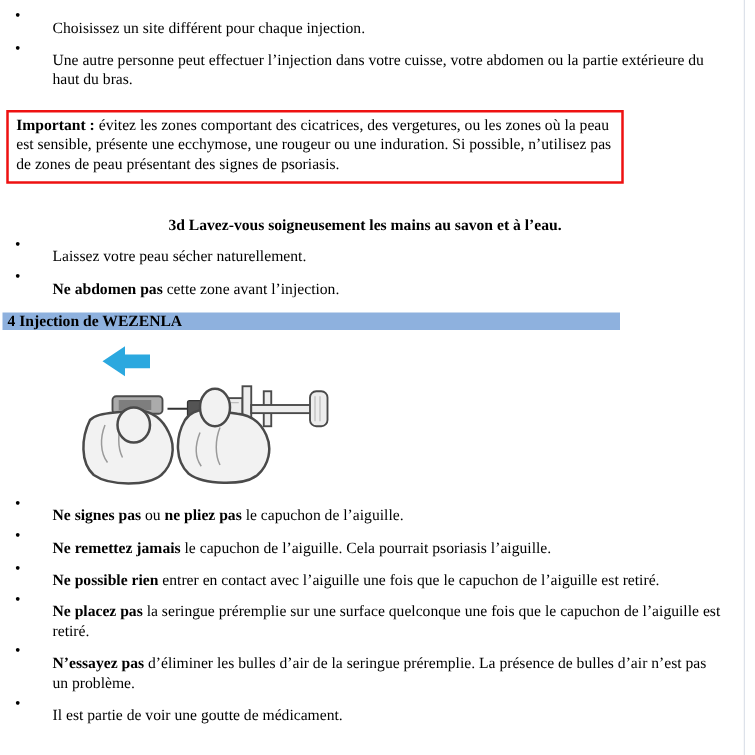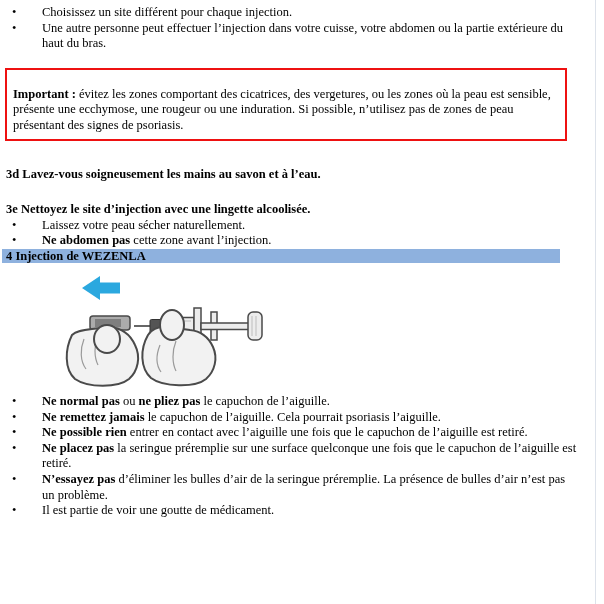--- a/index.html
+++ b/index.html
@@ -8,37 +8,37 @@
     position:relative; width:604px; height:604px; overflow:hidden;
     background:#fff; color:#000;
     font-family:"Liberation Serif", serif;
     font-size:12.5px; line-height:15.6px;
   }
   .page-edge { position:absolute; top:0; bottom:0; right:8px; width:1px; background:var(--page-edge,#dde2ea); }
   .content { position:absolute; inset:0; padding:5px 26px 0 6px; }
 
   .li { display:flex; }
   .li .dot { flex:0 0 36px; padding-left:6px; }
-  .li .txt { flex:1 1 auto; }
+  .li .txt { flex:1 1 auto;margin-top:10px; }
 
   b, .bold { font-weight:bold; }
 
   .impbox {
     border:2px solid var(--red,#ee1111);
-    width:562px; margin-left:-1px; margin-top:16px;
-    padding:17px 8px 5px 6px;
+    width:494px; margin-left:-1px; margin-top:16px;
+    padding:3px 8px 5px 6px;
   }
   .impbox-2 { margin-top:8px; }
 
   .h-step { font-weight:bold; }
-  .h-3d { margin-top:26px; }
+  .h-3d { margin-top:26px;text-align:center; }
   .h-3e { margin-top:20px; }
 
   .section-bar {
-    margin-top:0; margin-left:-4px; width:558px; height:14px;
+    margin-top:11px; margin-left:-4px; width:494px; height:14px;
     background:var(--blue-bar,#8eb1de);
     font-weight:bold; line-height:14px; padding-left:4px;
   }
   .h-4a { font-weight:bold; }
 
   .illustration { margin-top:12px; margin-left:56px; display:block; }
   .illustration .arrow { fill:var(--arrow,#2ba8df); }
   .illustration .skin { fill:#f2f2f2; stroke:#4a4a4a; stroke-width:2; stroke-linejoin:round; }
   .illustration .metal { fill:#ededed; stroke:#4a4a4a; stroke-width:1.5; }
   .illustration .capfill { fill:#ababab; stroke:#4a4a4a; stroke-width:1.5; }
@@ -65,21 +65,20 @@
       <span class="dot">•</span>
       <span class="txt"><span>Une autre personne peut effectuer l’injection dans votre cuisse, votre abdomen ou la partie extérieure du haut du bras.</span></span>
     </div>
 
     <div class="impbox">
       <span><b>Important :</b><span> évitez les zones comportant des cicatrices, des vergetures, ou les zones où la peau est sensible, présente une ecchymose, une rougeur ou une induration. Si possible, n’utilisez pas de zones de peau présentant des signes de psoriasis.</span></span>
     </div>
 
     <div class="h-step h-3d">3d Lavez-vous soigneusement les mains au savon et à l’eau.</div>
 
-    <div class="h-step h-3e">3e Nettoyez le site d’injection avec une lingette alcoolisée.</div>
     <div class="li">
       <span class="dot">•</span>
       <span class="txt"><span>Laissez votre peau sécher naturellement.</span></span>
     </div>
     <div class="li">
       <span class="dot">•</span>
       <span class="txt"><b>Ne abdomen pas</b><span> cette zone avant l’injection.</span></span>
     </div>
 
     <div class="section-bar">4 Injection de WEZENLA</div>
@@ -111,21 +110,21 @@
         <path class="skin" d="M86,60 C78,74 78,93 89,103 C101,112 133,113 144,104 C153,96 156,83 151,72 C146,61 138,56 128,55 L106,52 C96,51 90,54 86,60 Z"></path>
         <path class="crease" d="M98,70 C94,80 94,90 99,97"></path>
         <path class="crease" d="M114,66 C110,76 110,88 114,96"></path>
         <ellipse class="skin" cx="110" cy="50" rx="12" ry="15"></ellipse>
       </g>
     </svg>
 
     <div class="bottom-list">
       <div class="li">
         <span class="dot">•</span>
-        <span class="txt"><b>Ne normal pas</b><span> ou </span><b>ne pliez pas</b><span> le capuchon de l’aiguille.</span></span>
+        <span class="txt"><b>Ne signes pas</b><span> ou </span><b>ne pliez pas</b><span> le capuchon de l’aiguille.</span></span>
       </div>
       <div class="li">
         <span class="dot">•</span>
         <span class="txt"><b>Ne remettez jamais</b><span> le capuchon de l’aiguille. Cela pourrait psoriasis l’aiguille.</span></span>
       </div>
       <div class="li">
         <span class="dot">•</span>
         <span class="txt"><b>Ne possible rien</b><span> entrer en contact avec l’aiguille une fois que le capuchon de l’aiguille est retiré.</span></span>
       </div>
       <div class="li">

